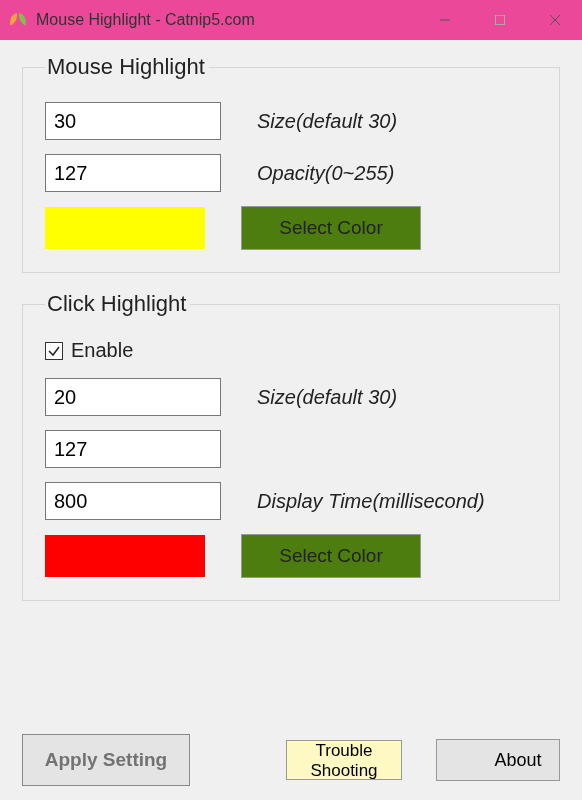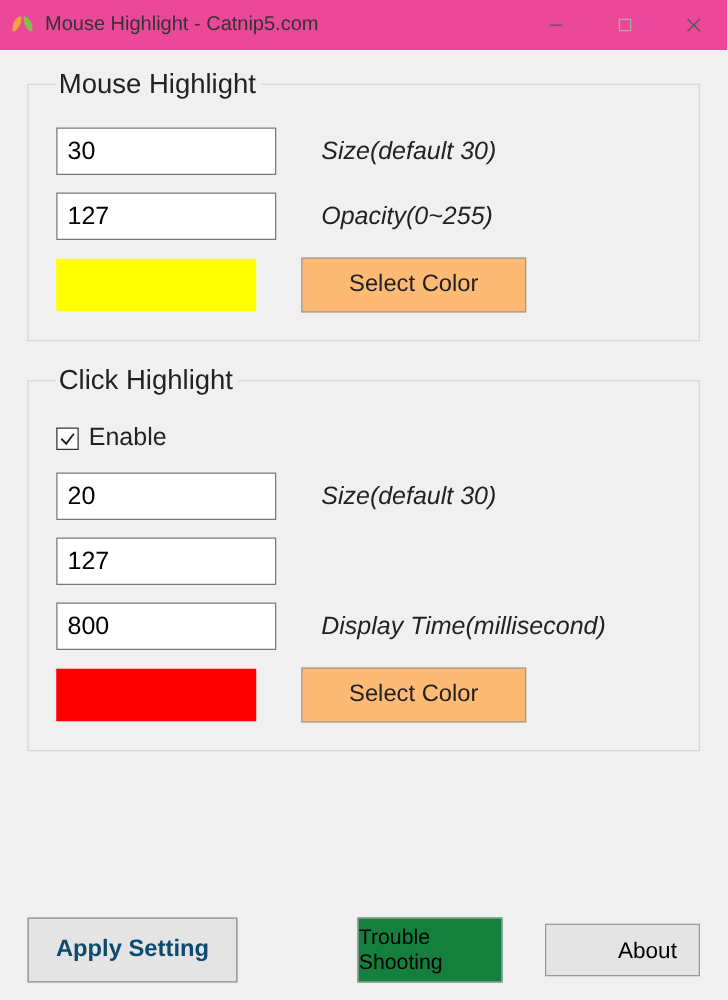--- a/index.html
+++ b/index.html
@@ -36,44 +36,44 @@
       border: 1px solid #777;
       padding: 0 8px; font-size: 20px; background: #fff;
     }
     .fld-label { margin-left: 36px; font-size: 20px; color: #222; font-style: italic; }
     .swatch {
       width: 160px; height: 42px;
       display: inline-block;
     }
     .btn {
       width: 180px; height: 44px;
-      background: #fdba74; border: 1px solid #999;
+      background: #4d7c0f; border: 1px solid #999;
       font-size: 19px; color: #222; text-align: center;
     }
     .check-row { display: flex; align-items: center; margin-bottom: 16px; }
     .checkbox {
       width: 18px; height: 18px;
       border: 1px solid #333; background: #fff;
       display: inline-flex; align-items: center; justify-content: center;
       margin-right: 8px; font-size: 14px; line-height: 1;
     }
     .check-label { font-size: 20px; color: #222; }
     .bottom-bar {
       display: flex; align-items: center; gap: 0;
       margin-top: auto; padding-top: 4px;
     }
     .apply-btn {
       width: 168px; height: 52px;
       background: #e4e4e4; border: 1px solid #888;
-      font-size: 19px; font-weight: 700; color: #0c4a6e;
+      font-size: 19px; font-weight: 700; color: #737373;
     }
     .trouble-btn {
-      width: 116px; height: 52px;
-      background: #15803d; border: 1px solid #999;
-      font-size: 17px; line-height: 1.2; text-align: left;
+      width: 116px; height: 40px;
+      background: #fef9c3; border: 1px solid #999;
+      font-size: 17px; line-height: 1.2; text-align: center;
       white-space: normal; margin-left: 96px;
     }
     .about-btn {
       width: 124px; height: 42px;
       background: #e4e4e4; border: 1px solid #999;
       font-size: 18px; margin-left: 34px; padding-left: 40px;
     }
     .select-gap { width: 36px; }
   </style>
 </head>

